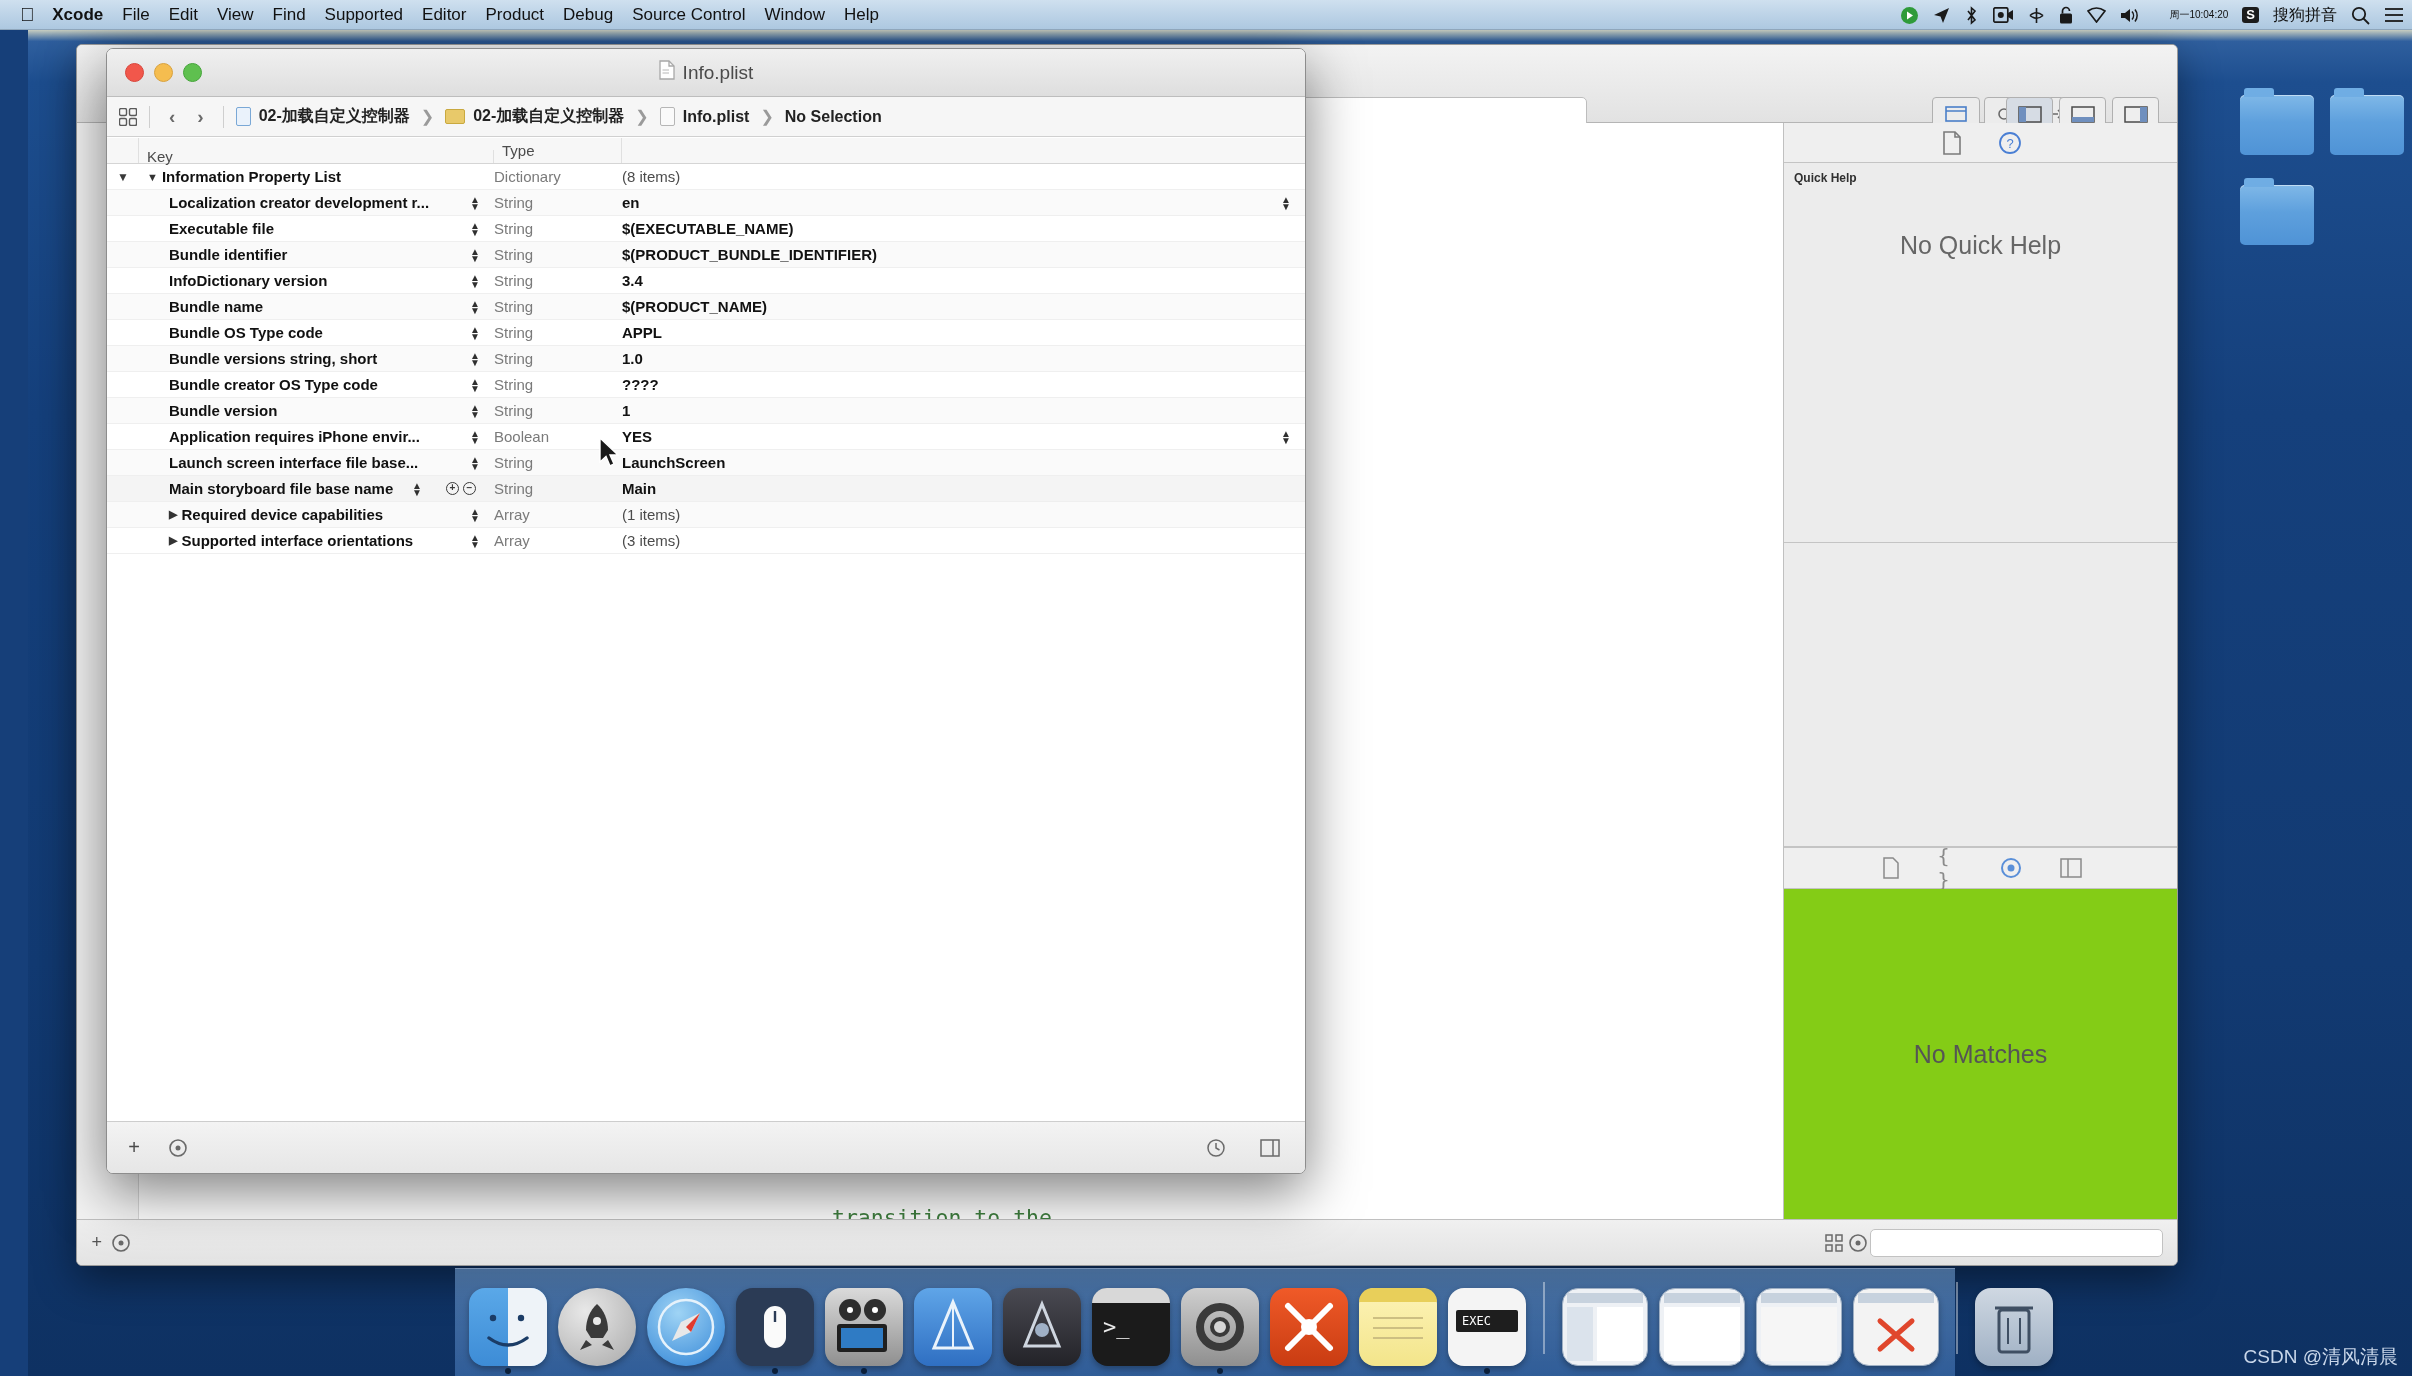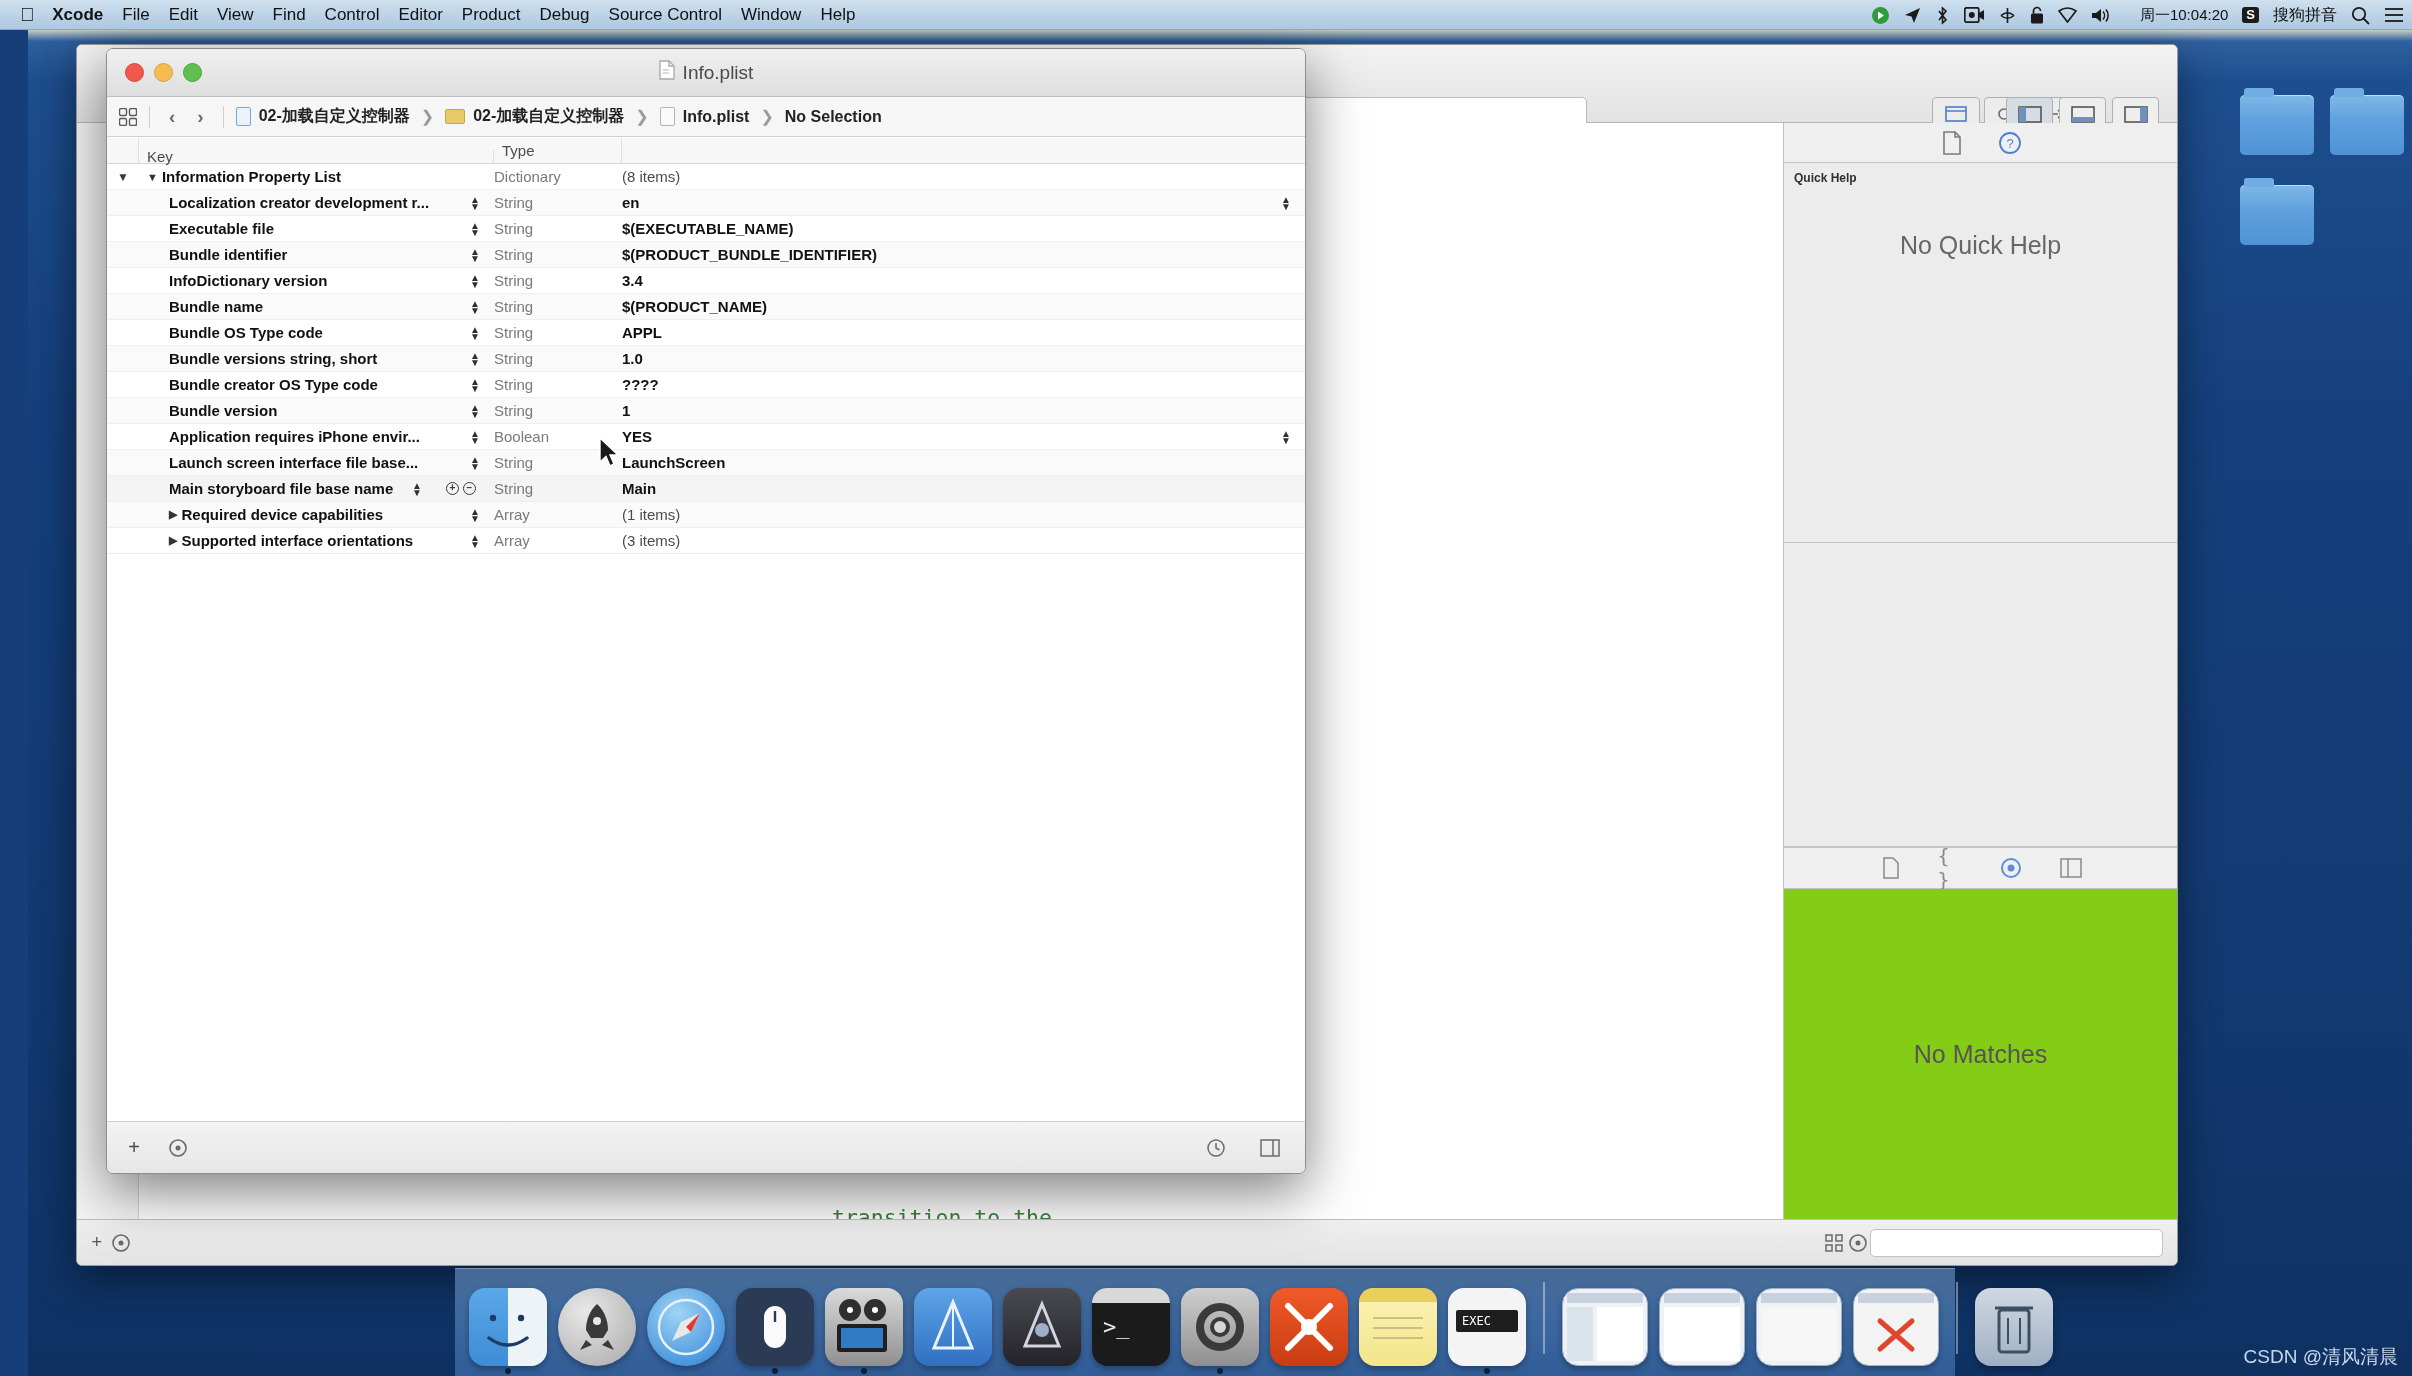--- a/index.html
+++ b/index.html
@@ -41,21 +41,21 @@
     border-bottom:1px solid #8fa6bb;
   }
   #menubar .apple { font-size:19px; margin-right:18px; line-height:1; }
   #menubar .mi { margin-right:19px; white-space:nowrap; }
   #menubar .mi.app { font-weight:bold; }
   #menu-right {
     position:absolute; right:8px; top:0; height:30px;
     display:flex; align-items:center; gap:14px; font-size:16px;
   }
   #menu-right .ic { display:flex; align-items:center; justify-content:center; }
-  .mr-clock { font-size:15px; white-space:nowrap;margin-left:13px; }
+  .mr-clock { font-size:10px; white-space:nowrap;margin-left:13px; }
   .sg-badge {
     background:#1b1b1b; color:#fff; font-weight:bold; font-size:13px;
     padding:1px 4px; border-radius:3px; line-height:14px;
   }
 
   
   #xcode-win {
     position:absolute; left:76px; top:44px; width:2102px; height:1222px;
     background:#f2f2f2;
     border:1px solid #9a9a9a;
@@ -772,21 +772,21 @@
   </div>
 </div>
 
 <div id="menubar">
   <span class="apple"></span>
   <span class="mi app">Xcode</span>
   <span class="mi">File</span>
   <span class="mi">Edit</span>
   <span class="mi">View</span>
   <span class="mi">Find</span>
-  <span class="mi">Control</span>
+  <span class="mi">Supported</span>
   <span class="mi">Editor</span>
   <span class="mi">Product</span>
   <span class="mi">Debug</span>
   <span class="mi">Source Control</span>
   <span class="mi">Window</span>
   <span class="mi">Help</span>
 
   <div id="menu-right">
     <span class="ic">
       <svg width="19" height="19" viewBox="0 0 19 19">

